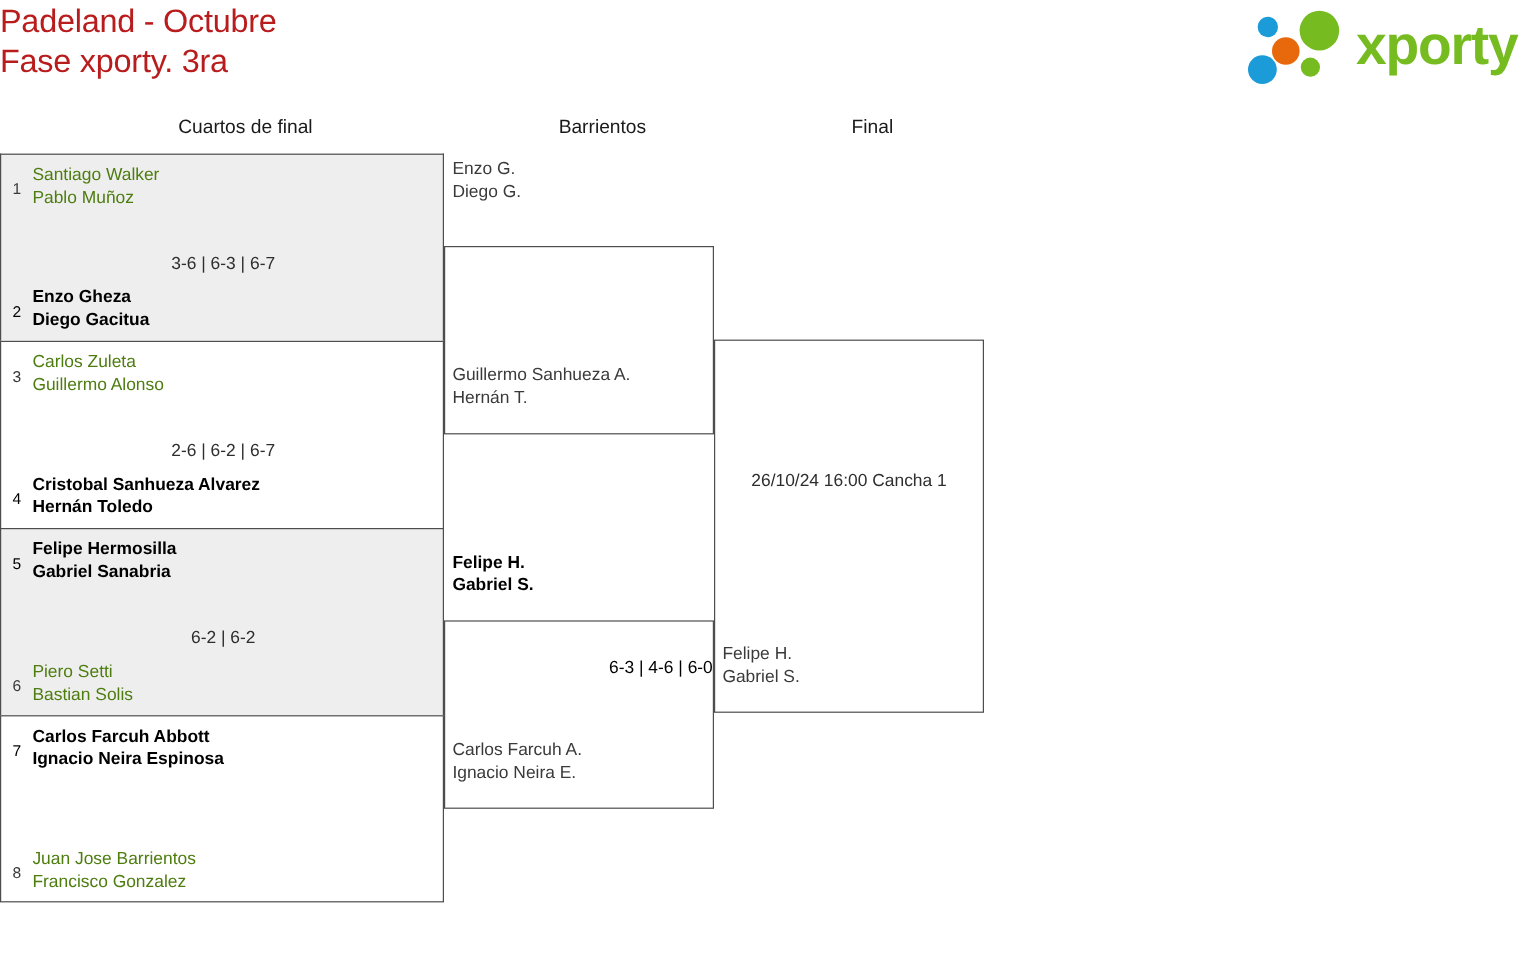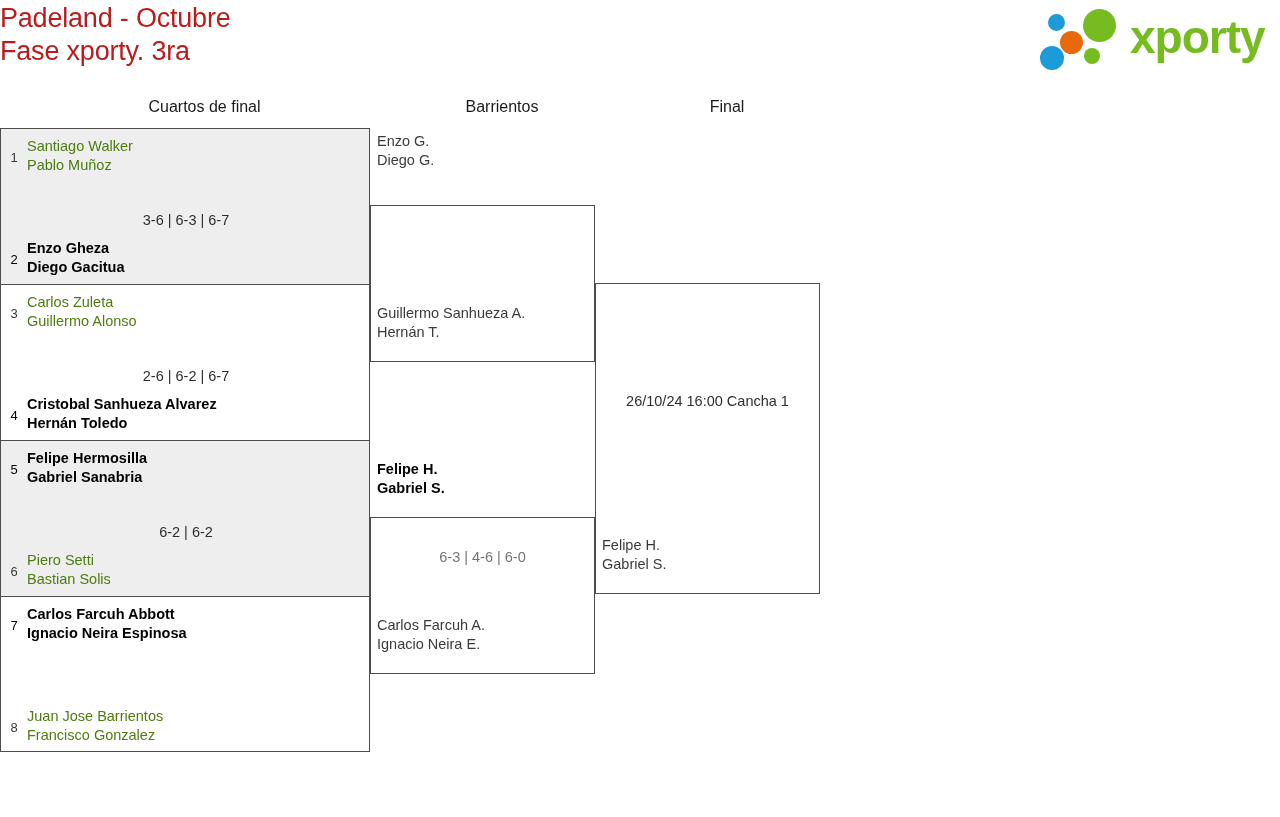--- a/index.html
+++ b/index.html
@@ -78,22 +78,22 @@
     font-size: 14.5px; line-height: 19px; color: #2e2e2e;
   }
 
   
   .conn-box {
     position: absolute;
     border: 1px solid #4d4d4d;
     background: transparent;
   }
   .conn-score {
-    position: absolute; width: 100%; text-align: center;
-    font-size: 14.5px; line-height: 19px; color: #737373;
+    position: absolute; width: 100%; text-align: right;
+    font-size: 14.5px; line-height: 19px; color: #000000;
   }
 
   .sf-team, .fin-team {
     position: absolute;
     font-size: 14.5px; line-height: 18.5px;
     color: #3a3a3a; white-space: pre;
   }
   .sf-team.winner, .fin-team.winner { font-weight: 700; color: #000000; }
 
   .fin-meta {

